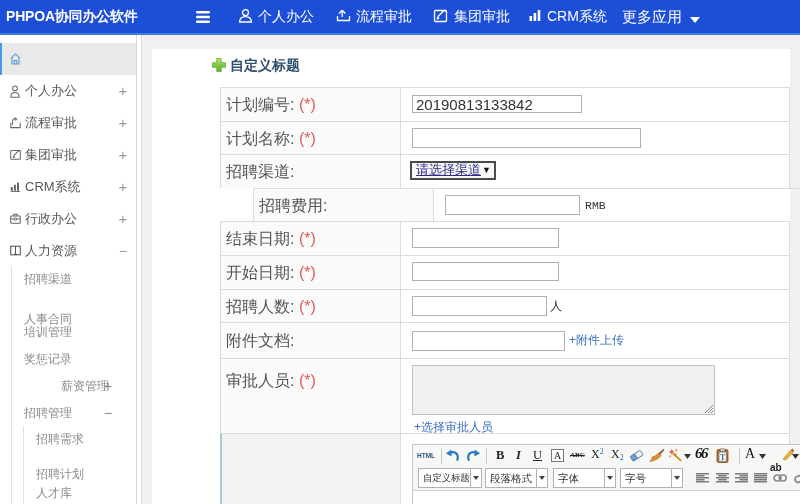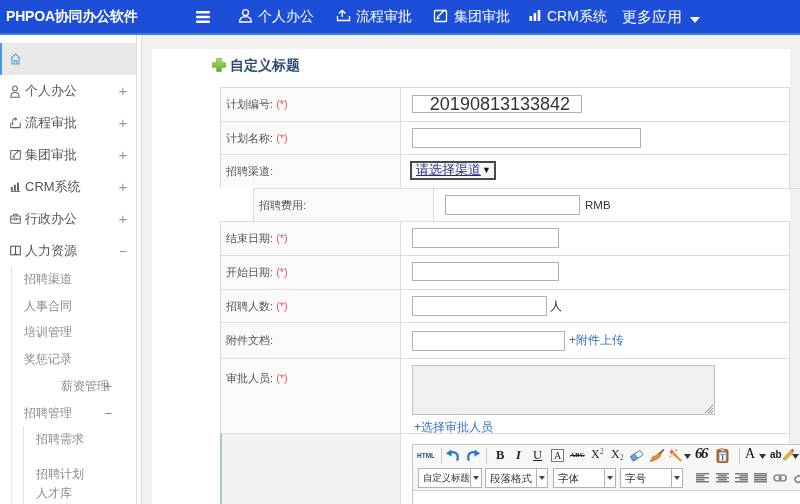--- a/index.html
+++ b/index.html
@@ -26,24 +26,24 @@
 .m2 .pm{position:absolute;left:101px;top:0;width:14px;text-align:center;color:#888;font-size:14px;}
 
 #ct{position:absolute;left:143px;top:35px;width:657px;height:469px;background:#f0f0f0;}
 #panel{position:absolute;left:9px;top:14px;width:638px;height:600px;background:#fff;}
 #title{position:absolute;left:60px;top:9px;height:18px;}
 #title .tt{position:absolute;left:18px;top:-2px;font-size:14px;font-weight:bold;color:#2e4e6e;line-height:18px;white-space:nowrap;}
 
 #tbl{position:absolute;left:68px;top:38px;width:570px;}
 .row{position:relative;border:1px solid #dcdcdc;border-bottom:none;width:570px;}
 .row:last-child{border-bottom:1px solid #dcdcdc;}
-.lc{position:absolute;left:0;top:0;bottom:0;width:180px;background:#fafafa;border-right:1px solid #dcdcdc;font-size:11px;color:#555;padding-left:5px;}
+.lc{position:absolute;left:0;top:0;bottom:0;width:180px;background:#fafafa;border-right:1px solid #dcdcdc;font-size:16px;color:#555;padding-left:5px;}
 .rc{margin-left:181px;position:relative;height:100%;}
 .st{color:#e05a5a;}
-.inp{border:1px solid #b0b0b0;background:#fff;height:18px;font-size:18px;color:#333;padding:0 11px;font-family:"Liberation Sans",sans-serif;display:block;text-align:right;}
+.inp{border:1px solid #b0b0b0;background:#fff;height:18px;font-size:15px;color:#333;padding:0 3px;font-family:"Liberation Sans",sans-serif;display:block;}
 .ti{position:absolute;display:block;line-height:1;color:#222;}
 .tser{font-family:"Liberation Serif",serif;}
 .sep{position:absolute;top:3px;width:1px;height:16px;background:#c9c9c9;display:block;}
 .dd{position:absolute;top:1px;height:20px;background:#fff;border:1px solid #b2b2b2;display:block;}
 .ddt{position:absolute;left:4px;top:0;font-size:10.5px;color:#333;line-height:18px;white-space:nowrap;}
 .dda{position:absolute;right:0;top:0;bottom:0;width:11px;border-left:1px solid #b2b2b2;text-align:center;line-height:13px;}
 .dda svg{margin-top:7px;}
 .lnk{color:#3a6fc0;font-size:12px;text-decoration:none;}
 </style>
 </head>
@@ -148,21 +148,21 @@
           </svg></span>
     <span class="txt">人力资源</span>
         <span class="pm" style="font-size:14px;">−</span>
   </div>
   <div style="position:absolute;left:0;top:231px;width:136px;height:240px;">
     <div class="g1" style="top:0;height:238px;"></div>
     <div class="m2" style="top:0px;">
           <span style="position:absolute;left:24px;">招聘渠道</span>
         </div>
     <div class="m2" style="top:26.7px;">
-          <span style="position:absolute;left:24px;">人事合同</span>
+          <span style="position:absolute;left:24px;margin-top:13px;">人事合同</span>
         </div>
     <div class="m2" style="top:53.4px;">
           <span style="position:absolute;left:24px;">培训管理</span>
         </div>
     <div class="m2" style="top:80.1px;">
           <span style="position:absolute;left:24px;">奖惩记录</span>
         </div>
     <div class="m2" style="top:106.8px;">
           <span style="position:absolute;left:24px;margin-left:37px;">薪资管理</span>
           <span class="pm">+</span>
@@ -216,21 +216,21 @@
     <div class="row" style="height:33.6px;">
       <div class="lc" style="line-height:33.6px;">招聘渠道:</div>
       <div class="rc">
             <div style="position:absolute;left:8px;top:6px;width:86px;height:19px;border:2px solid #4a4a4a;background:#f8f8f8;font-size:13px;color:#2d2d86;line-height:14px;padding-left:4px;text-decoration:underline;">请选择渠道<span style="position:absolute;right:3px;top:2px;font-size:9px;color:#111;text-decoration:none;display:inline-block;line-height:11px;">▼</span></div>
           </div>
     </div>
     <div class="row" style="height:33.6px;margin-left:33px;">
       <div class="lc" style="line-height:33.6px;">招聘费用:</div>
       <div class="rc">
             <input class="inp" style="position: absolute; left: 10px; top: 6px; width: 135px; height: 20px;">
-            <span style="position:absolute;left:150px;top:0;line-height:33.6px;font-size:11.5px;color:#333;">RMB</span>
+            <span style="position:absolute;left:150px;top:0;line-height:33.6px;font-size:11.5px;color:#333;font-family:Liberation Mono, monospace;">RMB</span>
           </div>
     </div>
     <div class="row" style="height:33.6px;">
       <div class="lc" style="line-height:33.6px;">结束日期: <span class="st">(*)</span></div>
       <div class="rc">
             <input class="inp" style="position: absolute; left: 10px; top: 6px; width: 147px; height: 20px;">
           </div>
     </div>
     <div class="row" style="height:33.6px;">
       <div class="lc" style="line-height:33.6px;">开始日期: <span class="st">(*)</span></div>
@@ -314,21 +314,21 @@
                   <rect x="1" y="1.5" width="11" height="13" rx="1.5" fill="#b5682a" stroke="#8a4a18" stroke-width="0.8"></rect>
                   <rect x="4.5" y="0.3" width="4" height="3" rx="0.8" fill="#c9c9c9" stroke="#888" stroke-width="0.6"></rect>
                   <rect x="3.2" y="4.5" width="6.8" height="8.5" fill="#fff" stroke="#9db8d2" stroke-width="0.8"></rect>
                   <text x="6.6" y="11.5" font-size="8" font-weight="bold" fill="#2b6cb8" text-anchor="middle" font-family="Liberation Serif,serif">T</text>
                 </svg>
 <span class="sep" style="left:326px;"></span>
 <span class="ti tser" style="left:332px;top:2px;font-size:14px;color:#111;">A</span>
 <svg class="ti" style="left:346px;top:9px;" width="7" height="5" viewBox="0 0 7 5">
                   <path d="M0 0 L7 0 L3.5 5 Z" fill="#333"></path>
                 </svg>
-<span class="ti" style="left:357px;top:5px;font-size:10px;font-weight:bold;color:#222;">ab</span>
+<span class="ti" style="left:357px;top:18px;font-size:10px;font-weight:bold;color:#222;">ab</span>
 <svg class="ti" style="left:368px;top:2px;" width="13" height="14" viewBox="0 0 13 14">
                   <path d="M2 12 L9.5 3.5 L12 5.8 L4.5 13 Z" fill="#e8b23d" stroke="#b7841d" stroke-width="0.7"></path>
                   <path d="M9.8 3.2 L11.3 1.6 L13 3.4 L12.2 5.5 Z" fill="#c06030"></path>
                 </svg>
 <svg class="ti" style="left:379px;top:9px;" width="7" height="5" viewBox="0 0 7 5">
                   <path d="M0 0 L7 0 L3.5 5 Z" fill="#333"></path>
                 </svg>
 
 </div>
           <div id="tb2" style="position:absolute;left:0;top:22px;width:398px;height:23px;font-size:0;">

